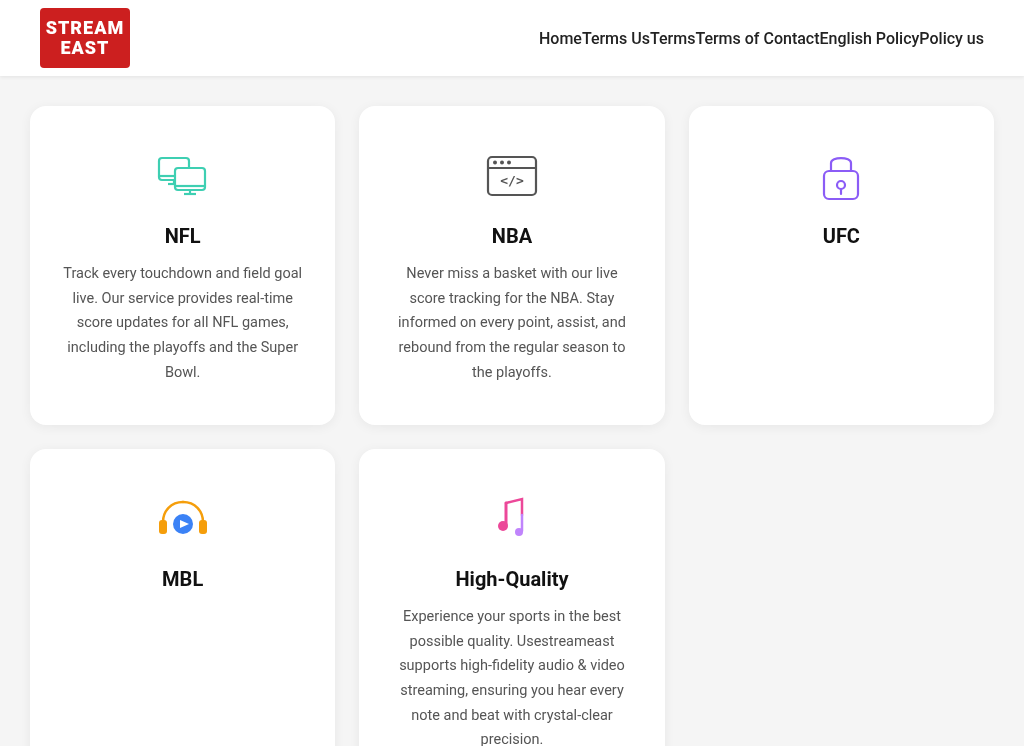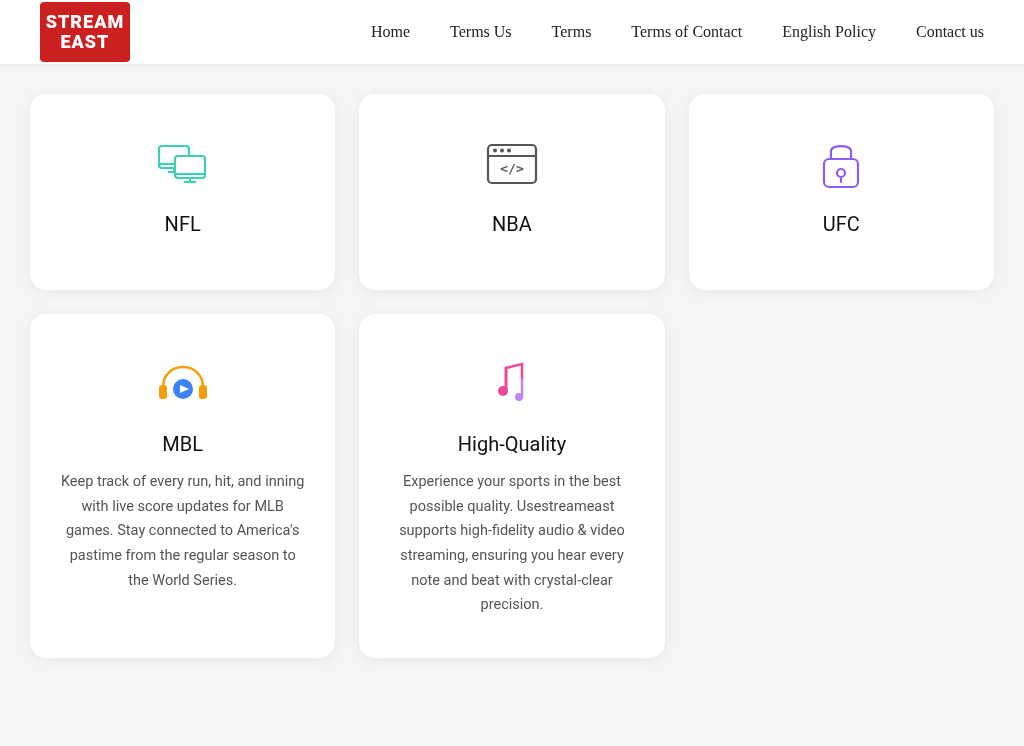--- a/index.html
+++ b/index.html
@@ -8,21 +8,21 @@
       background: #f5f5f5;
       color: #333;
     }
 
     
     header {
       background: #fff;
       display: flex;
       align-items: center;
       padding: 0 40px;
-      height: 64px;
+      height: 76px;
       box-shadow: 0 1px 4px rgba(0,0,0,0.08);
     }
     .logo {
       display: flex;
       align-items: center;
       justify-content: center;
       width: 90px;
       height: 60px;
       background: #cc1f1f;
       border-radius: 4px;
@@ -35,23 +35,21 @@
       line-height: 1.1;
       text-align: center;
       letter-spacing: 1px;
     }
     .logo-text span {
       display: block;
     }
     nav {
       display: flex;
       align-items: flex-start;
-      gap: 40px;
       margin-left: auto;
-      font-family: Liberation Serif, serif;
     }
     nav a {
       text-decoration: none;
       color: #222;
       font-size: 16px;
       font-weight: 500;
     }
 
     
     main {
@@ -78,21 +76,21 @@
       width: 60px;
       height: 60px;
       margin-bottom: 18px;
       display: flex;
       align-items: center;
       justify-content: center;
     }
 
     .card-title {
       font-size: 20px;
-      font-weight: 400;
+      font-weight: 700;
       margin-bottom: 14px;
       color: #111;
     }
 
     .card-desc {
       font-size: 14.5px;
       color: #555;
       line-height: 1.7;
     }
 
@@ -108,21 +106,21 @@
       <span>STREAM</span>
       <span>EAST</span>
     </div>
   </div>
   <nav>
     <a href="#">Home</a>
     <a href="#">Terms Us</a>
     <a href="#">Terms</a>
     <a href="#">Terms of Contact</a>
     <a href="#">English Policy</a>
-    <a href="#">Contact us</a>
+    <a href="#">Policy us</a>
   </nav>
 </header>
 
 <main>
 
   <div class="card">
     <div class="card-icon">
       <svg width="56" height="44" viewBox="0 0 56 44" fill="none" xmlns="http://www.w3.org/2000/svg">
 
         <rect x="4" y="4" width="30" height="22" rx="3" stroke="#3ecfb2" stroke-width="2.2" fill="none"></rect>
@@ -130,36 +128,38 @@
         <line x1="19" y1="26" x2="19" y2="30" stroke="#3ecfb2" stroke-width="2.2"></line>
         <line x1="13" y1="30" x2="25" y2="30" stroke="#3ecfb2" stroke-width="2.2"></line>
 
         <rect x="20" y="14" width="30" height="22" rx="3" stroke="#3ecfb2" stroke-width="2.2" fill="white"></rect>
         <line x1="20" y1="32" x2="50" y2="32" stroke="#3ecfb2" stroke-width="2.2"></line>
         <line x1="35" y1="36" x2="35" y2="40" stroke="#3ecfb2" stroke-width="2.2"></line>
         <line x1="29" y1="40" x2="41" y2="40" stroke="#3ecfb2" stroke-width="2.2"></line>
       </svg>
     </div>
     <div class="card-title">NFL</div>
+    <div class="card-desc">Track every touchdown and field goal live. Our service provides real-time score updates for all NFL games, including the playoffs and the Super Bowl.</div>
   </div>
 
   <div class="card">
     <div class="card-icon">
       <svg width="54" height="44" viewBox="0 0 54 44" fill="none" xmlns="http://www.w3.org/2000/svg">
 
         <rect x="3" y="3" width="48" height="38" rx="4" stroke="#555" stroke-width="2.2" fill="none"></rect>
         <line x1="3" y1="14" x2="51" y2="14" stroke="#555" stroke-width="2.2"></line>
         <circle cx="10" cy="8.5" r="2" fill="#555"></circle>
         <circle cx="17" cy="8.5" r="2" fill="#555"></circle>
         <circle cx="24" cy="8.5" r="2" fill="#555"></circle>
 
         <text x="27" y="31" text-anchor="middle" font-size="13" fill="#555" font-family="monospace" font-weight="bold">&lt;/&gt;</text>
       </svg>
     </div>
     <div class="card-title">NBA</div>
+    <div class="card-desc">Never miss a basket with our live score tracking for the NBA. Stay informed on every point, assist, and rebound from the regular season to the playoffs.</div>
   </div>
 
 
   <div class="card">
     <div class="card-icon">
       <svg width="50" height="54" viewBox="0 0 50 54" fill="none" xmlns="http://www.w3.org/2000/svg">
 
         <rect x="8" y="22" width="34" height="28" rx="5" stroke="#8b5cf6" stroke-width="2.2" fill="none"></rect>
         <path d="M15 22 L15 14 C15 7.4 35 7.4 35 14 L35 22" stroke="#8b5cf6" stroke-width="2.2" fill="none"></path>
         <circle cx="25" cy="36" r="4" stroke="#8b5cf6" stroke-width="2.2" fill="none"></circle>
@@ -176,21 +176,20 @@
         <path d="M28 8 C16 8 8 17 8 28" stroke="#f59e0b" stroke-width="2.5" fill="none" stroke-linecap="round"></path>
         <path d="M28 8 C40 8 48 17 48 28" stroke="#f59e0b" stroke-width="2.5" fill="none" stroke-linecap="round"></path>
         <rect x="4" y="26" width="8" height="14" rx="3" fill="#f59e0b"></rect>
         <rect x="44" y="26" width="8" height="14" rx="3" fill="#f59e0b"></rect>
 
         <circle cx="28" cy="30" r="10" fill="#3b82f6"></circle>
         <polygon points="25,26 25,34 34,30" fill="white"></polygon>
       </svg>
     </div>
     <div class="card-title">MBL</div>
-    <div class="card-desc">Keep track of every run, hit, and inning with live score updates for MLB games. Stay connected to America's pastime from the regular season to the World Series.</div>
   </div>
 
   <div class="card">
     <div class="card-icon">
       <svg width="56" height="52" viewBox="0 0 56 52" fill="none" xmlns="http://www.w3.org/2000/svg">
 
         <path d="M22 10 L22 32" stroke="#ec4899" stroke-width="3" stroke-linecap="round"></path>
         <path d="M22 10 L38 6 L38 22" stroke="#ec4899" stroke-width="2.5" stroke-linecap="round" fill="none"></path>
         <circle cx="19" cy="33" r="5" fill="#ec4899"></circle>
 

